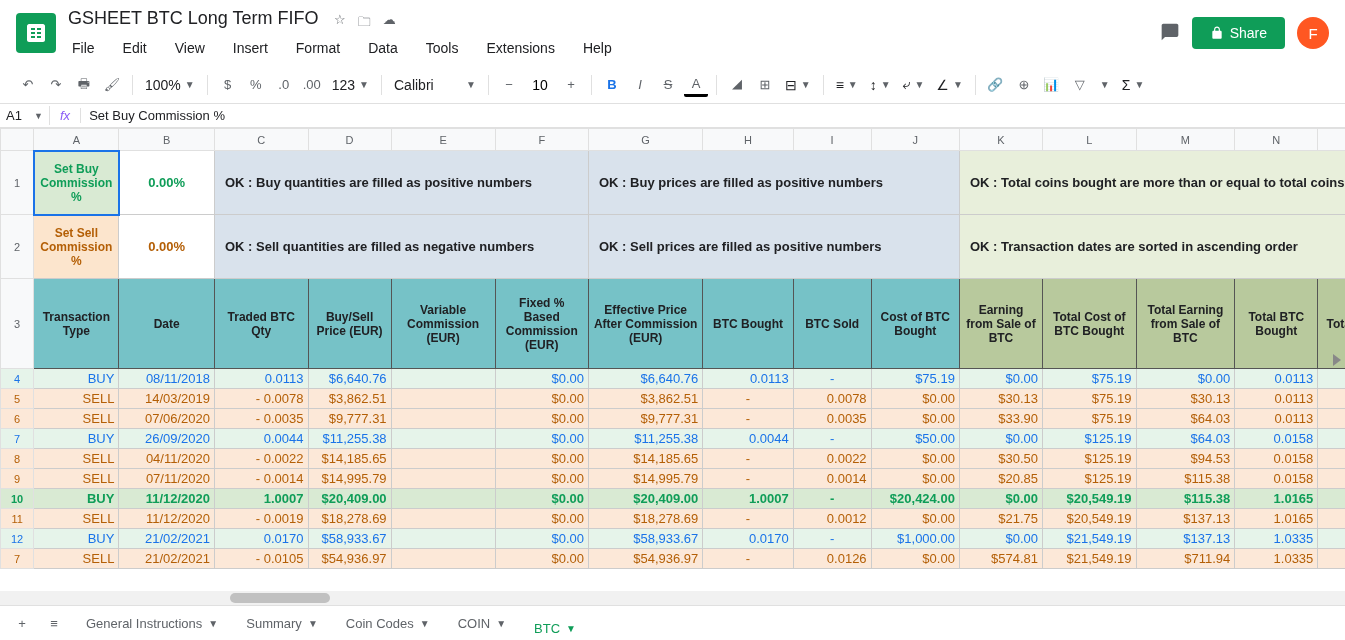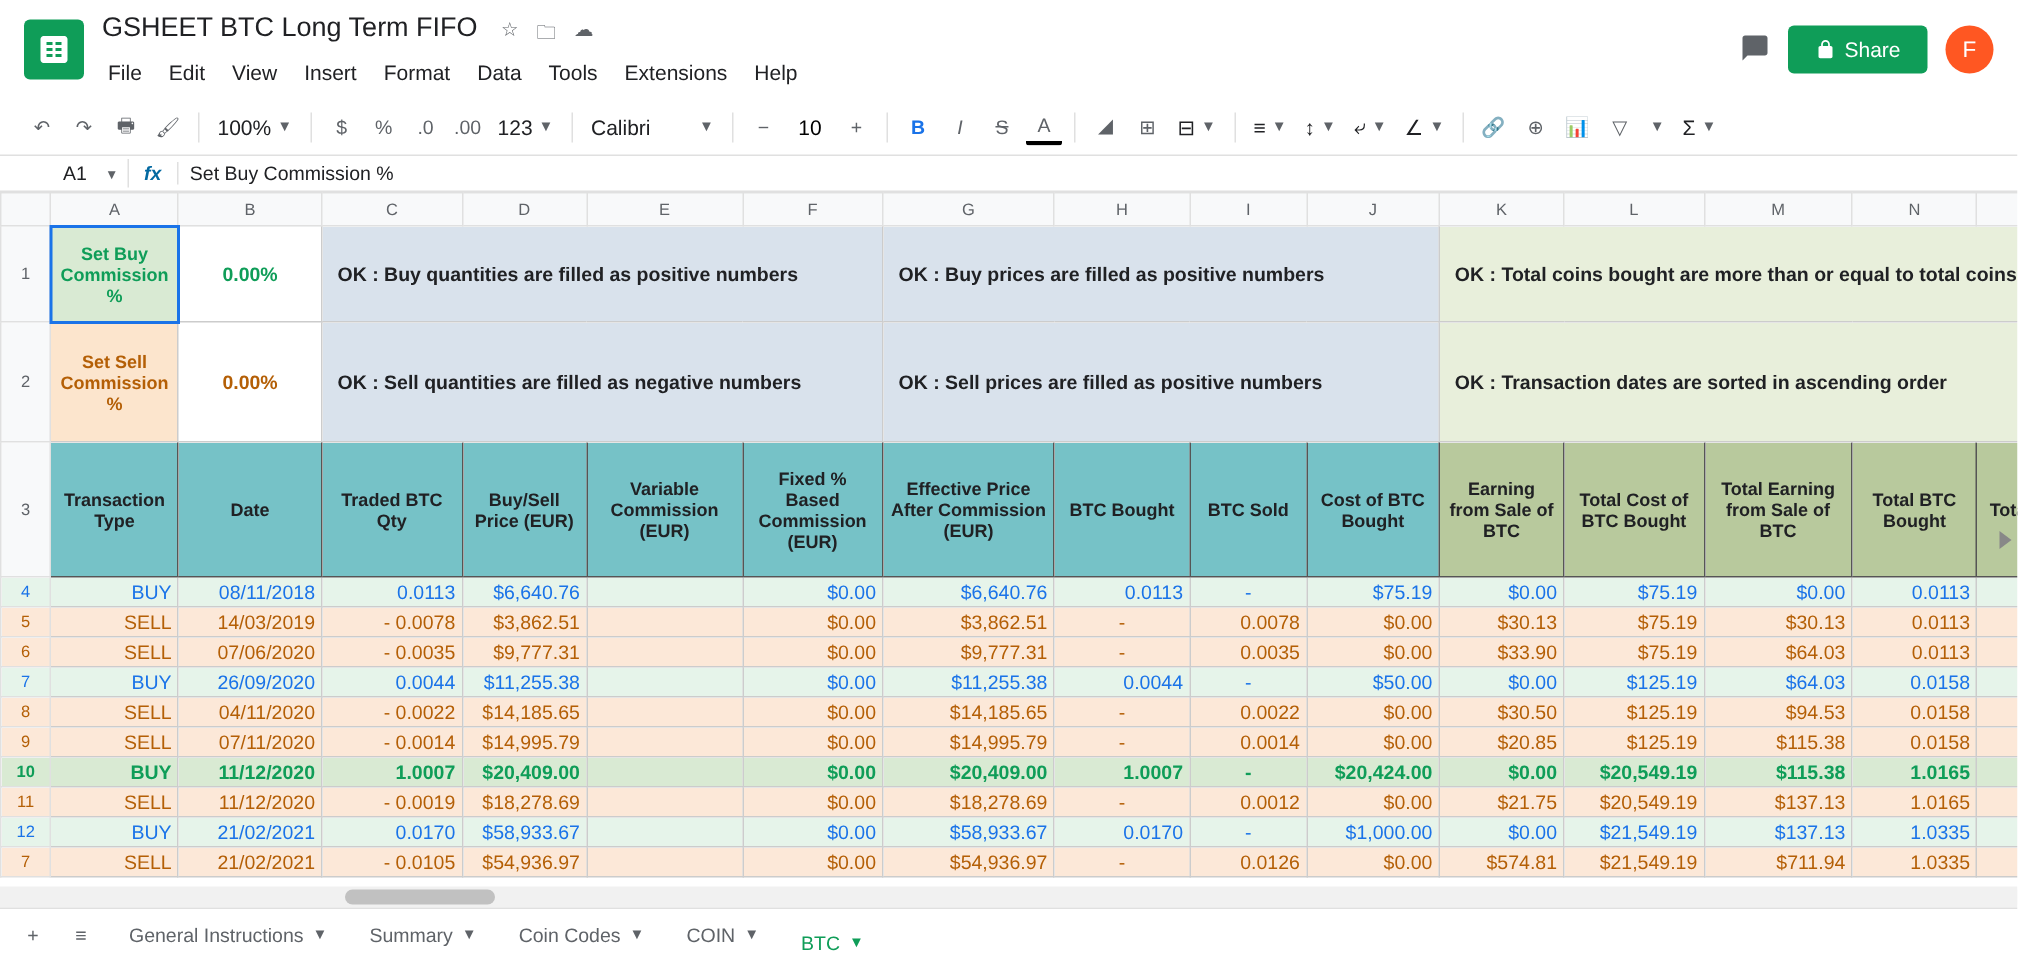--- a/index.html
+++ b/index.html
@@ -6,61 +6,61 @@
 body { width: 1345px; height: 640px; overflow: hidden; background: #fff; font-size: 13px; color: #202124; }
 
 
 .header { display: flex; align-items: center; padding: 6px 16px; gap: 8px; }
 .logo { width: 40px; height: 40px; background: #0f9d58; border-radius: 4px; display: flex; align-items: center; justify-content: center; }
 .logo svg { width: 24px; height: 24px; fill: #fff; }
 .title-area { flex: 1; }
 .doc-title { font-size: 18px; color: #202124; padding: 2px 4px; display: inline-block; }
 .title-icons { display: inline-flex; gap: 12px; margin-left: 8px; color: #5f6368; }
 .title-icons span { cursor: pointer; }
-.menu-bar { display: flex; gap: 2px; margin-top: 2px; }
+.menu-bar { display: flex; gap: 12px; margin-top: 2px; }
 .menu-item { padding: 4px 8px; font-size: 14px; cursor: pointer; border-radius: 4px; }
 .last-edit { text-decoration: underline; color: #5f6368; font-size: 14px; margin-left: 8px; }
 .header-right { display: flex; align-items: center; gap: 12px; }
 .share-btn { background: #0f9d58; color: #fff; padding: 8px 18px; border-radius: 4px; font-size: 14px; font-weight: 500; display: flex; align-items: center; gap: 6px; cursor: pointer; }
 .avatar { width: 32px; height: 32px; border-radius: 50%; background: #ff5722; color: #fff; display: flex; align-items: center; justify-content: center; font-size: 15px; }
 .comment-icon { width: 20px; height: 20px; }
 
 
 .toolbar { display: flex; align-items: center; padding: 4px 16px; gap: 4px; border-bottom: 1px solid #e0e0e0; min-height: 38px; }
 .tb-btn { width: 24px; height: 24px; display: flex; align-items: center; justify-content: center; cursor: pointer; border-radius: 2px; color: #5f6368; }
 .tb-sep { width: 1px; height: 20px; background: #e0e0e0; margin: 0 4px; }
 .tb-select { display: flex; align-items: center; gap: 4px; padding: 2px 4px; font-size: 14px; color: #202124; cursor: pointer; }
 .tb-select .arrow { font-size: 10px; color: #5f6368; }
 .tb-num { width: 30px; text-align: center; border: none; font-size: 14px; }
 .bold-active { color: #1a73e8; font-weight: bold; }
 
 
-.formula-bar { display: flex; align-items: center; border-bottom: 1px solid #e0e0e0; height: 24px; padding-left: 36px; }
+.formula-bar { display: flex; align-items: center; border-bottom: 1px solid #e0e0e0; height: 24px; }
 .name-box { width: 50px; padding: 2px 6px; border-right: 1px solid #e0e0e0; font-size: 13px; display: flex; align-items: center; justify-content: space-between; }
 .name-box .arrow { font-size: 9px; color: #5f6368; }
-.fx { padding: 0 10px; font-style: italic; color: #0369a1; border-right: 1px solid #e0e0e0; font-weight: bold; }
+.fx { padding: 0 10px; font-style: italic; color: #8b5cf6; border-right: 1px solid #e0e0e0; }
 .formula-input { flex: 1; padding: 2px 8px; font-size: 13px; }
 
 
 .grid-area { position: relative; overflow: hidden; height: 463px; }
 .grid-table { border-collapse: collapse; table-layout: fixed; width: 1360px; }
 .col-header th { background: #f8f9fa; border: 1px solid #e0e0e0; font-weight: normal; font-size: 11px; color: #5f6368; height: 22px; text-align: center; }
 .row-header { background: #f8f9fa; border: 1px solid #e0e0e0; font-weight: normal; font-size: 11px; color: #5f6368; width: 32px; text-align: center; }
 .corner { background: #f8f9fa; border: 1px solid #e0e0e0; width: 32px; }
 
 td { border: 1px solid #ccc; padding: 2px 4px; font-size: 13px; height: 18px; overflow: hidden; white-space: nowrap; }
 
 .col-A { width: 82px; } .col-B { width: 92px; } .col-C { width: 90px; } .col-D { width: 80px; }
 .col-E { width: 100px; } .col-F { width: 90px; } .col-G { width: 110px; } .col-H { width: 87px; }
 .col-I { width: 75px; } .col-J { width: 85px; } .col-K { width: 80px; } .col-L { width: 90px; }
 .col-M { width: 95px; } .col-N { width: 80px; } .col-O { width: 40px; }
 
 .selected-cell { outline: 2px solid #1a73e8; outline-offset: -1px; }
 .set-buy { background: #d9ead3; color: #0f9d58; font-weight: bold; text-align: center; font-size: 12px; white-space: normal; height: 64px; }
-.set-sell { background: #fce5cd; color: #b45f06; font-weight: bold; text-align: center; font-size: 12px; white-space: normal; height: 80px; }
+.set-sell { background: #fce5cd; color: #b45f06; font-weight: bold; text-align: center; font-size: 12px; white-space: normal; height: 64px; }
 .pct-buy { color: #0f9d58; font-weight: bold; text-align: center; vertical-align: middle; }
 .pct-sell { color: #b45f06; font-weight: bold; text-align: center; vertical-align: middle; }
 .msg-blue { background: #d9e2ec; font-weight: bold; text-align: left; padding-left: 10px; vertical-align: middle; }
 .msg-green { background: #e8efdb; font-weight: bold; text-align: left; padding-left: 10px; vertical-align: middle; }
 .hdr-teal { background: #76c2c7; font-weight: bold; text-align: center; font-size: 12px; white-space: normal; height: 90px; vertical-align: middle; border: 1px solid #555; }
 .hdr-olive { background: #b8c99d; font-weight: bold; text-align: center; font-size: 12px; white-space: normal; height: 90px; vertical-align: middle; border: 1px solid #555; }
 
 .row-buy td { background: #e6f4ea; color: #1a73e8; }
 .row-sell td { background: #fce8d8; color: #b45f06; }
 .row-buy-green td { background: #d9ead3; color: #0f9d58; font-weight: bold; }

